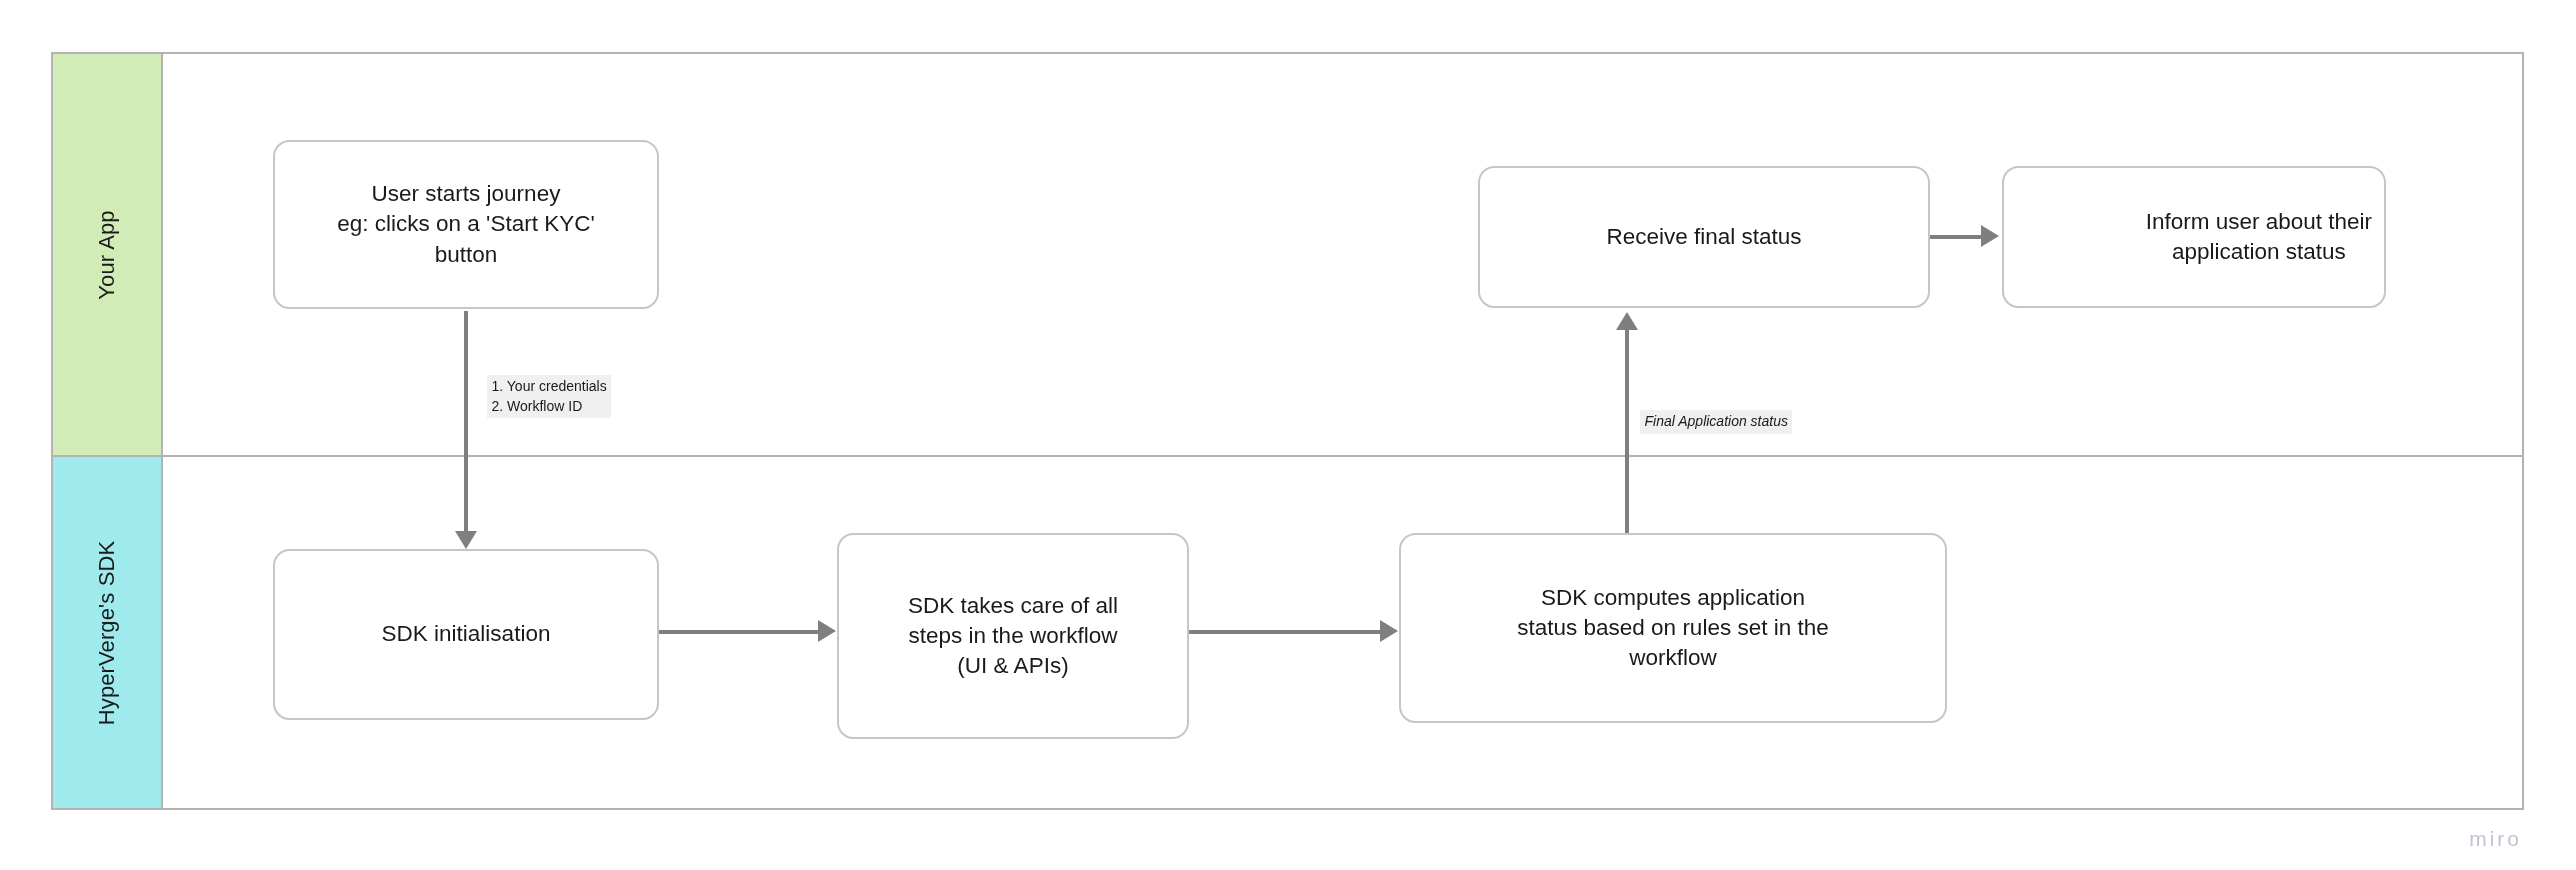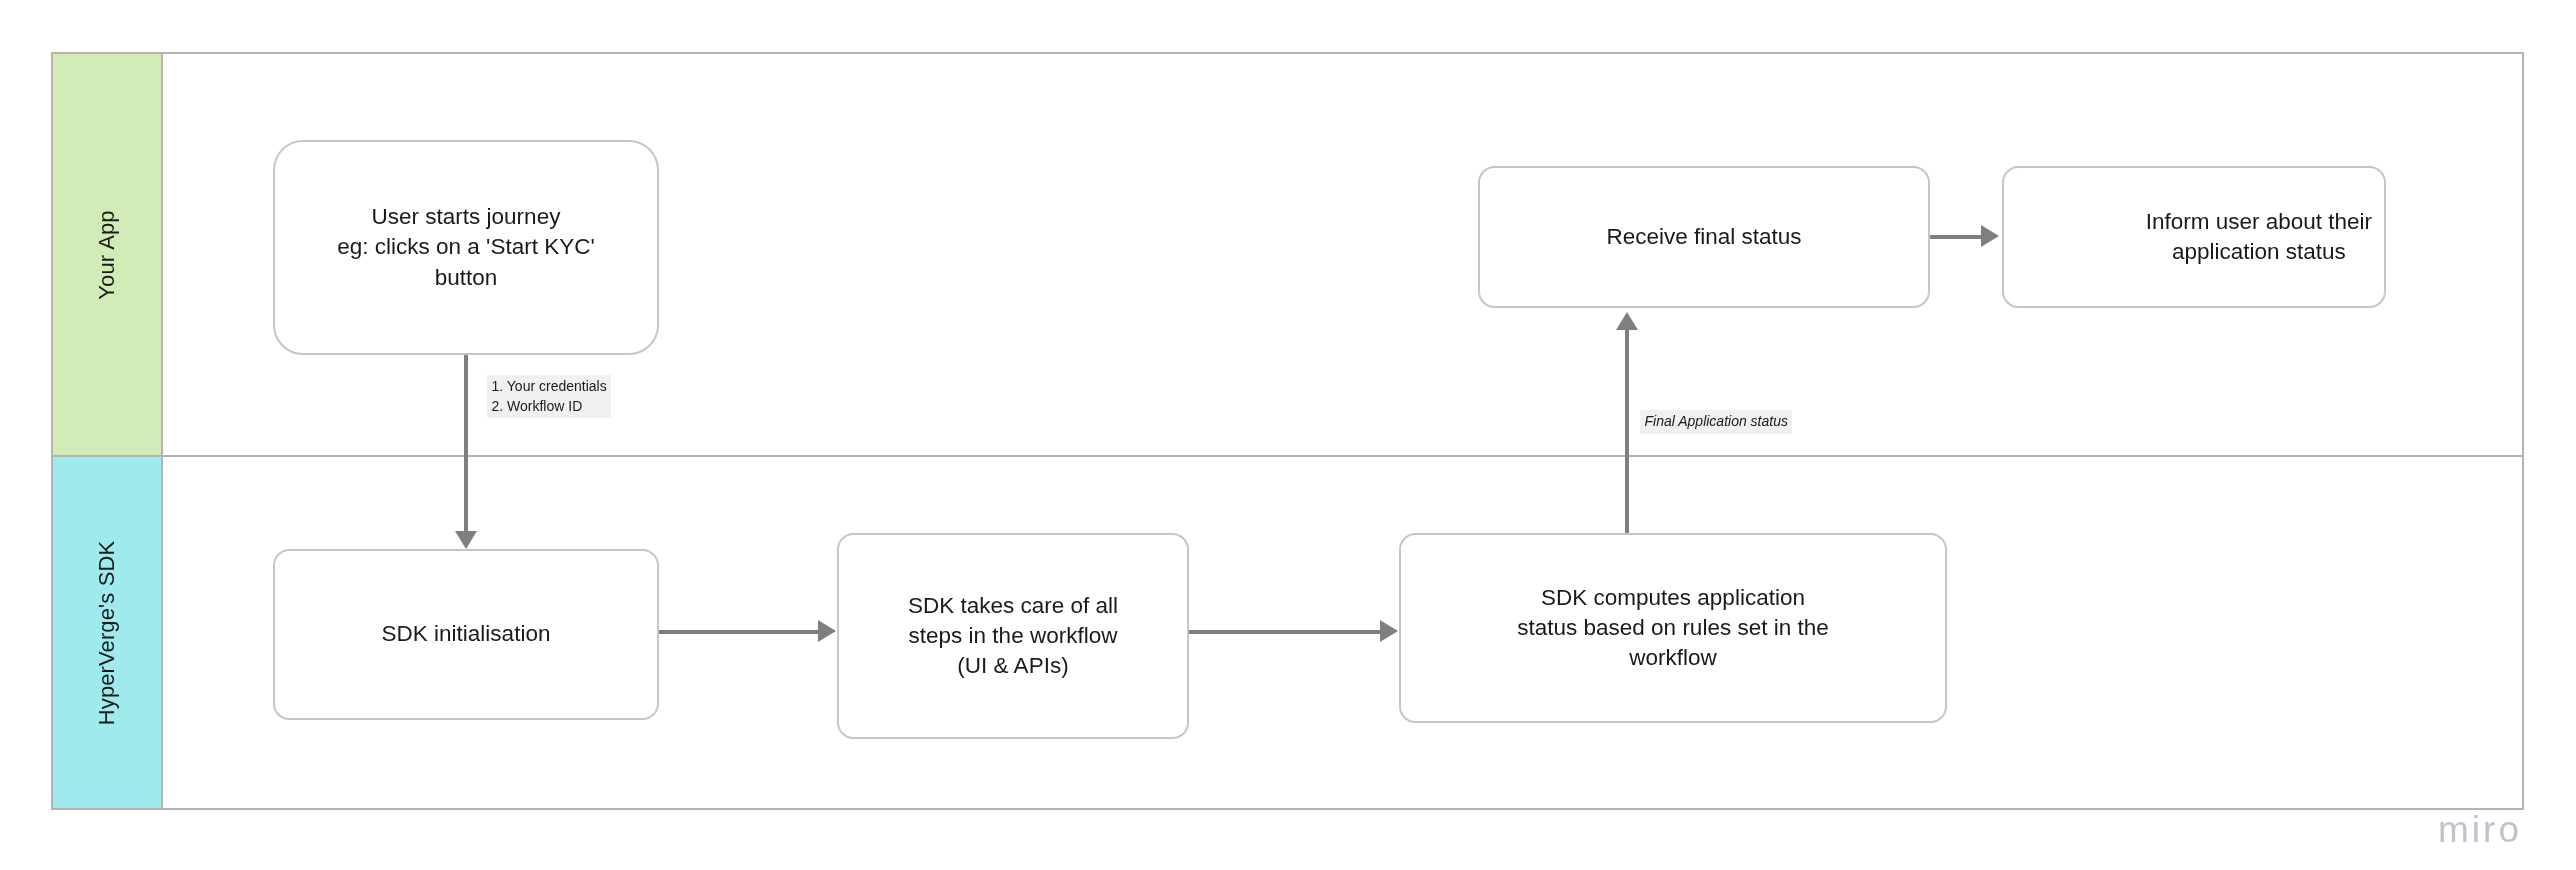--- a/index.html
+++ b/index.html
@@ -77,21 +77,21 @@
     justify-content: center;
     text-align: center;
     color: #1a1a1a;
     font-size: 22.5px;
     line-height: 1.34;
     padding: 4.5px 12px;
     white-space: pre-line;
   }
 
   
-  #node-user-starts      { left: 273px;  top: 140px; width: 386px; height: 215px; border-radius: 30px; }
+  #node-user-starts      { left: 273px;  top: 140px; width: 386px; height: 169px; }
   #node-receive-status   { left: 1442px; top: 166px; width: 452px; height: 142px; margin-left: 36px; }
   #node-inform-user      { left: 2002px; top: 166px; width: 384px; height: 142px; justify-content: flex-end; }
   #node-sdk-init         { left: 273px;  top: 549px; width: 386px; height: 171px; }
   #node-sdk-steps        { left: 837px; top: 533px; width: 352px; height: 206px; }
   #node-sdk-computes     { left: 1399px; top: 533px; width: 548px; height: 190px; }
 
   
   .conn { position: absolute; }
   .conn-line-v {
     position: absolute;
@@ -136,21 +136,21 @@
     white-space: pre-line;
   }
   #label-credentials { left: 487px;  top: 375px; }
   #label-final-status{ left: 1640px; top: 410px; font-style: italic; }
 
   
   #miro-watermark {
     position: absolute;
     right: 54px;
     bottom: 19.5px;
-    font-size: 37px;
+    font-size: 21px;
     letter-spacing: 3px;
     color: #c2c2cf;
     user-select: none;
   }
 </style>
 </head>
 <body>
 
 <div id="canvas">
 

